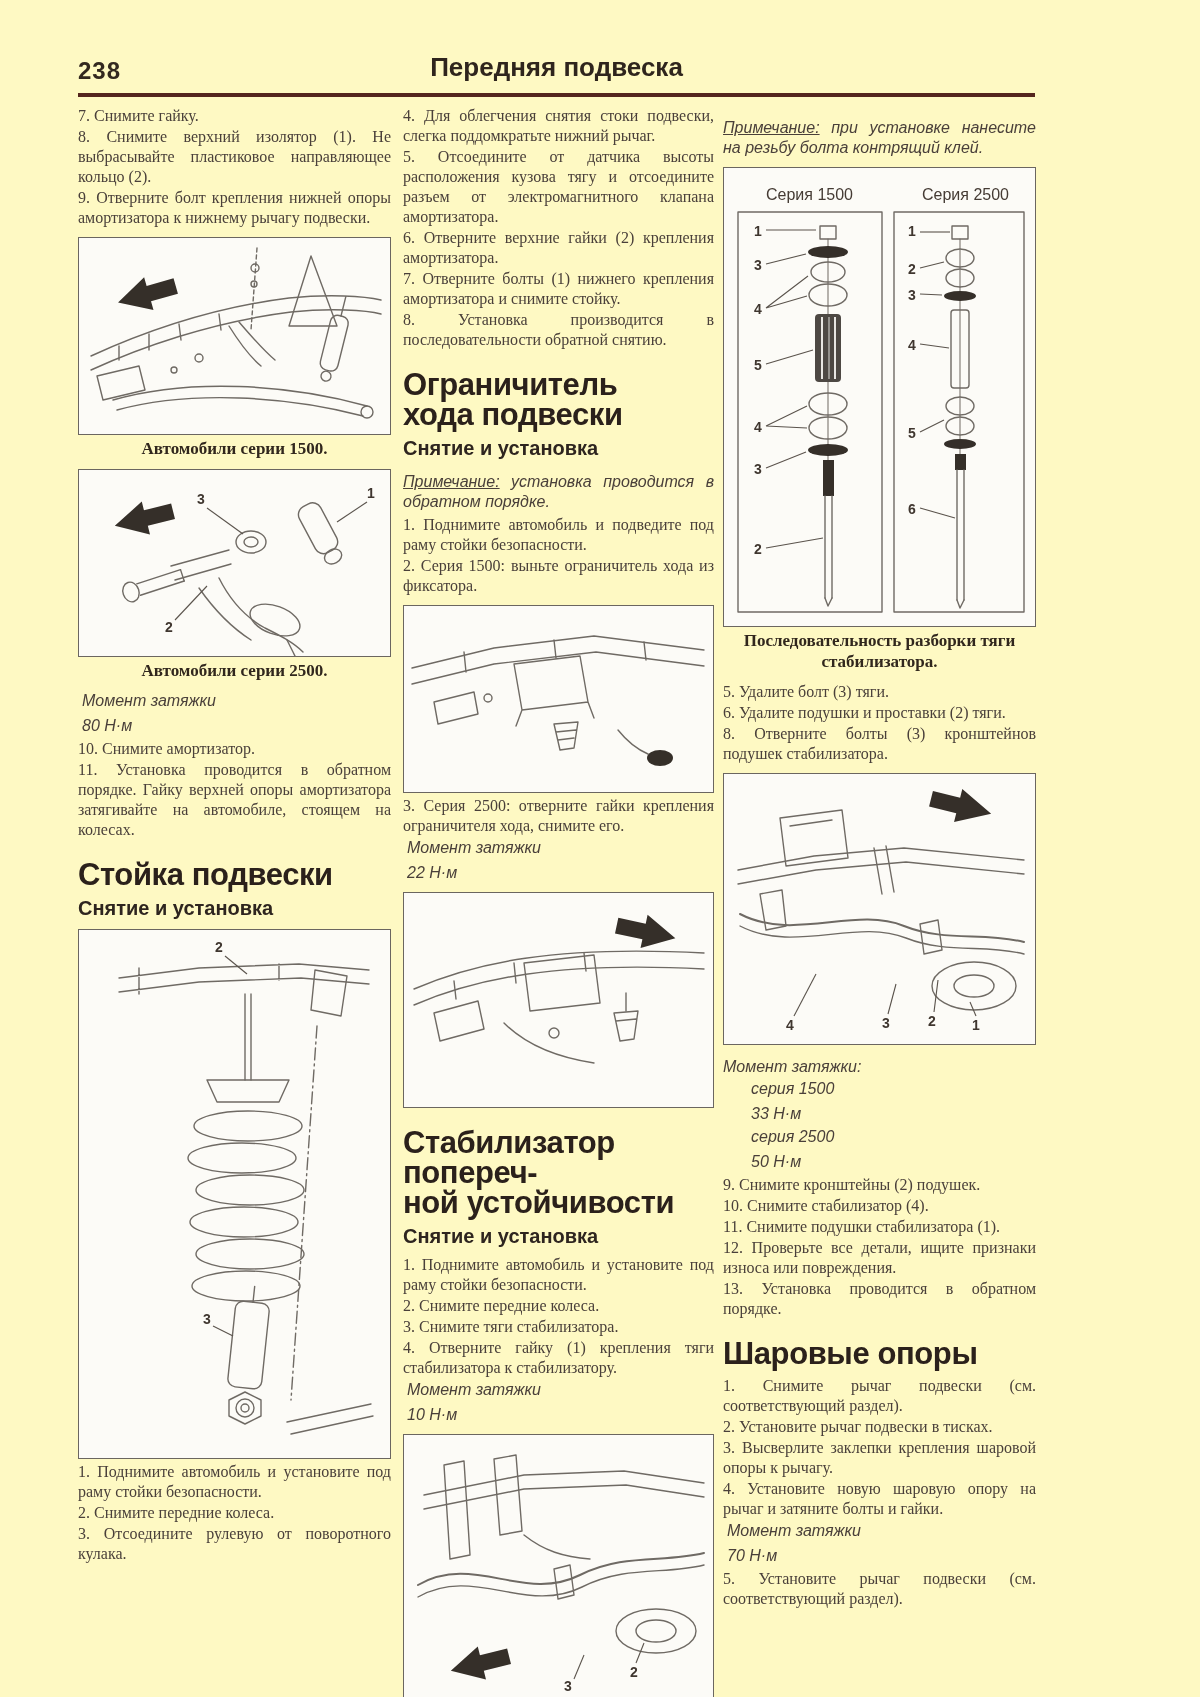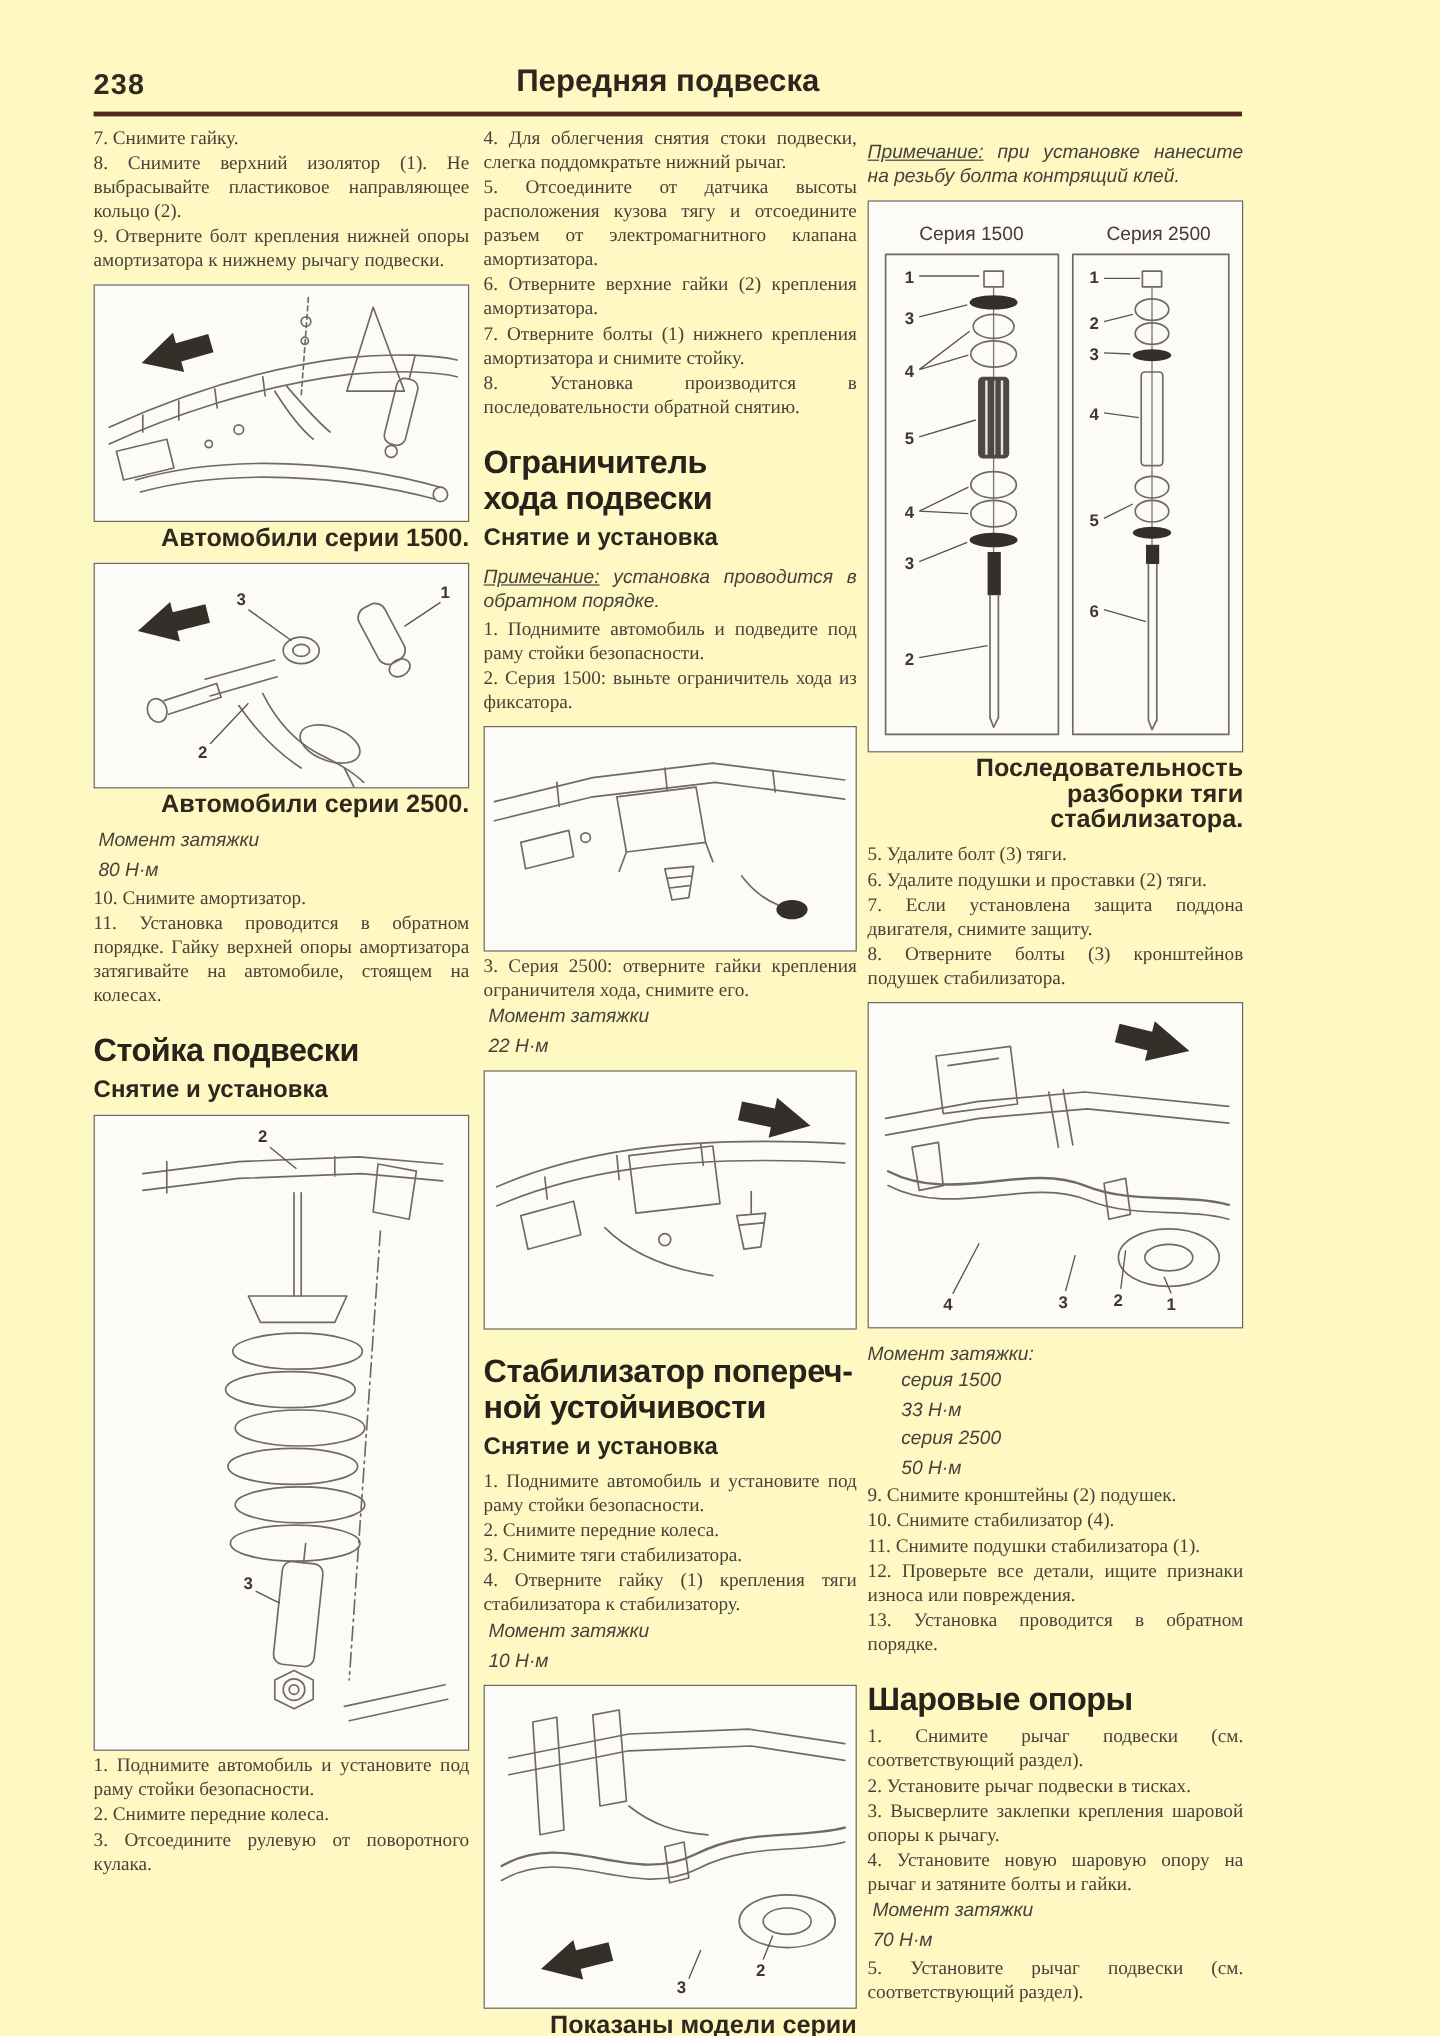--- a/index.html
+++ b/index.html
@@ -9,22 +9,22 @@
   .pnum{position:absolute;left:0;top:5px;font-size:24px;font-weight:bold;color:#33291f;letter-spacing:1px;}
   .ptitle{position:absolute;left:0;right:0;top:0;text-align:center;font-size:26px;font-weight:bold;color:#2f251d;}
   .rule{position:absolute;left:78px;top:93px;width:957px;height:4px;background:#54261e;}
   .col{position:absolute;top:106px;font-size:16px;line-height:20px;text-align:justify;}
   .col1{left:78px;width:313px;}
   .col2{left:403px;width:311px;}
   .col3{left:723px;width:313px;}
   p.step{margin:0 0 1px 0;font-family:Liberation Serif, serif;}
   .fig{margin:9px 0 3px;border:1.6px solid #6b6660;background:#fcfbf7;position:relative;}
   .fig svg{display:block;}
-  .caption{font-weight:bold;font-size:21px;color:#31271d;margin:3px 0 10px;text-align:right;line-height:21px;}
-  h2{font-size:27px;line-height:30px;font-weight:bold;color:#2b211b;margin:20px 0 7px;letter-spacing:-0.4px;text-align:left;}
+  .caption{font-weight:bold;font-size:17px;color:#31271d;margin:3px 0 10px;text-align:center;line-height:21px;font-family:Liberation Serif, serif;}
+  h2{font-size:31px;line-height:30px;font-weight:bold;color:#2b211b;margin:20px 0 7px;letter-spacing:-0.4px;text-align:left;}
   h3{font-size:20px;line-height:23px;font-weight:bold;color:#2e251f;margin:2px 0 7px;text-align:left;}
   .note{font-style:italic;margin:12px 0 3px;}
   .note-u{text-decoration:underline;}
   .torque{display:flex;align-items:baseline;font-style:italic;margin:2px 0 3px;flex-direction:column;}
   .torque .leader{flex:1;border-bottom:2px dotted #5a4f46;margin:0 4px 3px 4px;height:1px;}
   .t-val{white-space:nowrap;}
   .torque.indent{padding-left:24px;}
   .torque-head{font-style:italic;margin:12px 0 0;}
   .fig-label{font-family:"Liberation Sans",sans-serif;font-size:14px;font-weight:bold;fill:#3f362f;}
   .fig-title{font-family:"Liberation Sans",sans-serif;font-size:16px;fill:#453b34;}
@@ -330,21 +330,20 @@
           <text class="fig-label" x="184" y="182">4</text>
           <text class="fig-label" x="184" y="270">5</text>
           <text class="fig-label" x="184" y="346">6</text>
         </g>
       </svg>
     </figure>
     <p class="caption">Последовательность разборки тяги стабилизатора.</p>
 
     <p class="step">5. Удалите болт (3) тяги.</p>
     <p class="step">6. Удалите подушки и проставки (2) тяги.</p>
-    <p class="step">7. Если установлена защита поддона двигателя, снимите защиту.</p>
     <p class="step">8. Отверните болты (3) кронштейнов подушек стабилизатора.</p>
 
     <figure class="fig">
       <svg viewBox="0 0 310 270" width="310" height="270">
         <g>
           <path class="dark" transform="translate(248,34) rotate(14)" d="M-42,-7 L-14,-7 L-14,-16 L20,1 L-14,18 L-14,9 L-42,9 Z"></path>
         </g>
         <g class="ln">
           <path d="M56,44 L118,36 L124,84 L62,92 Z M66,52 L108,46"></path>
           <path d="M14,96 L90,82 L180,74 L300,86 M14,110 L92,96 L182,88 L300,100"></path>

